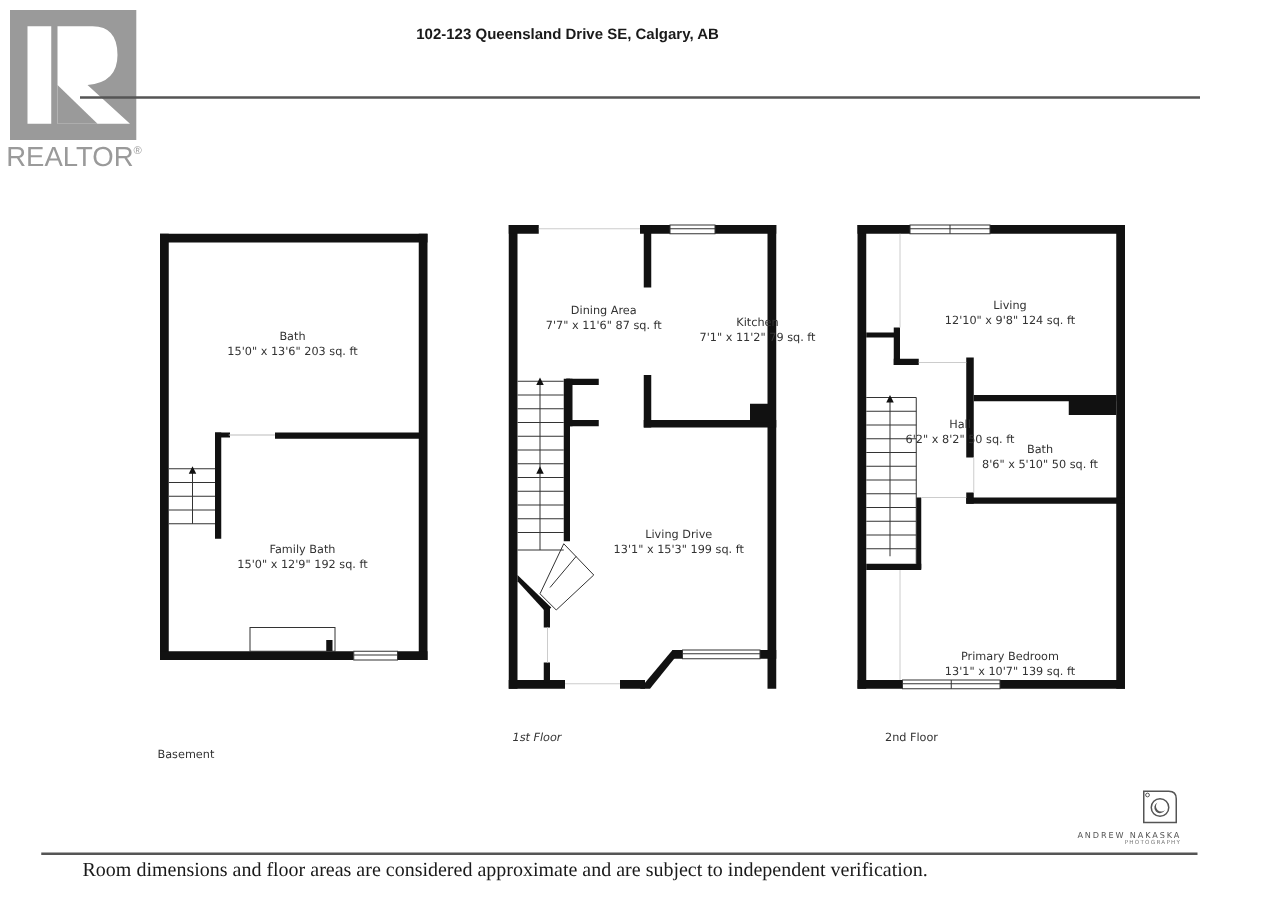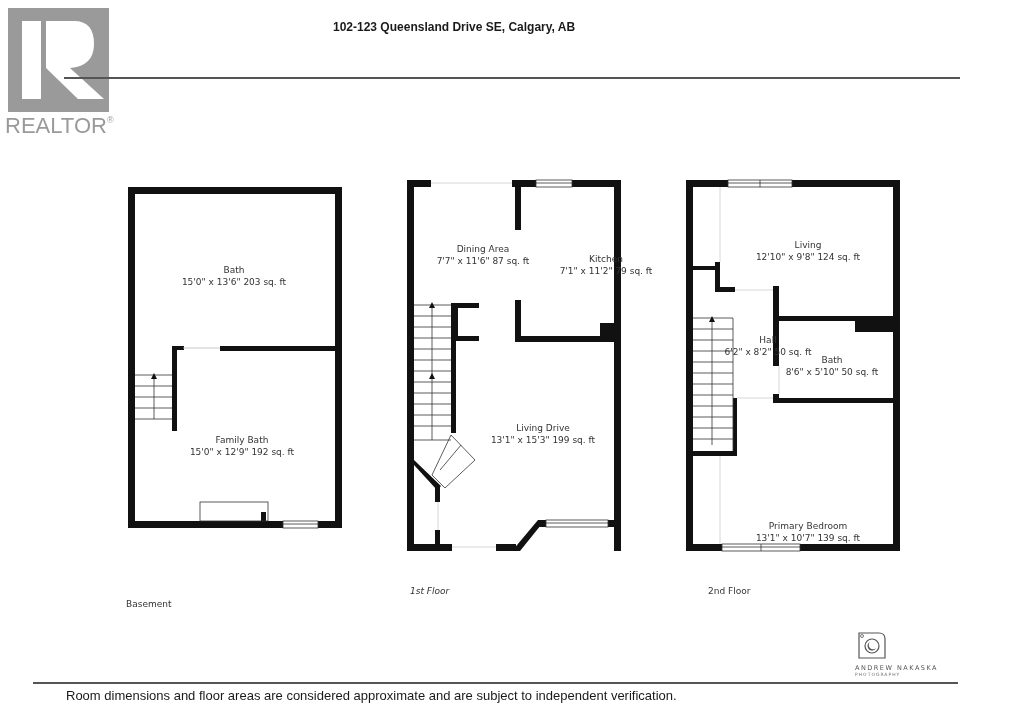--- a/index.html
+++ b/index.html
@@ -3,25 +3,25 @@
 <meta charset="utf-8">
 <style>
   html, body { margin: 0; padding: 0; background: #ffffff; }
   body { width: 1024px; height: 726px; position: relative; overflow: hidden; font-family: "DejaVu Sans", sans-serif; }
   .logo { position: absolute; left: 8px; top: 8px; width: 101px; height: 104px; background: #9a9a9a; }
   .logo-text { position: absolute; left: 5px; top: 113px; font-family: "Liberation Sans", sans-serif; font-size: 22px; color: #9a9a9a; letter-spacing: 0px; }
   .logo-text sup { font-size: 9px; vertical-align: top; position: relative; top: 2px; }
   .title { position: absolute; left: 333px; top: 20px; font-family: "Liberation Sans", sans-serif; font-weight: bold; font-size: 12px; color: #1a1a1a; }
   .rule-top { position: absolute; left: 64px; top: 77px; width: 896px; height: 2px; background: #555; }
   .rule-bottom { position: absolute; left: 33px; top: 682px; width: 925px; height: 2px; background: #555; }
-  .disclaimer { position: absolute; left: 66px; top: 688px; font-family: Liberation Sans, sans-serif; font-size: 13px; color: #1a1a1a; text-align: right; }
+  .disclaimer { position: absolute; left: 66px; top: 688px; font-family: Liberation Serif, serif; font-size: 16px; color: #1a1a1a; text-align: right; }
   .floor-label { position: absolute; font-family: "DejaVu Sans", sans-serif; font-size: 9px; color: #333; }
   .room-label { position: absolute; font-family: "DejaVu Sans", sans-serif; font-size: 9px; color: #333; text-align: center; white-space: nowrap; transform: translateX(-50%); line-height: 12px; }
   svg.plan { position: absolute; left: 0; top: 0; }
-  .photog { position: absolute; left: 855px; top: 630px; width: 90px; text-align: left; }
+  .photog { position: absolute; left: 855px; top: 630px; width: 90px; text-align: right; }
   .photog-name { font-family: "DejaVu Sans", sans-serif; font-size: 6.5px; letter-spacing: 1.5px; color: #555; }
   .photog-sub { font-family: "DejaVu Sans", sans-serif; font-size: 4.5px; letter-spacing: 1px; color: #777; }
 </style>
 </head>
 <body>
 
 <div class="logo">
   <svg width="101" height="104" viewBox="0 0 101 104">
     <rect x="0" y="0" width="101" height="104" fill="#9a9a9a"></rect>
     <rect x="14" y="13" width="19" height="78" fill="#fff"></rect>

